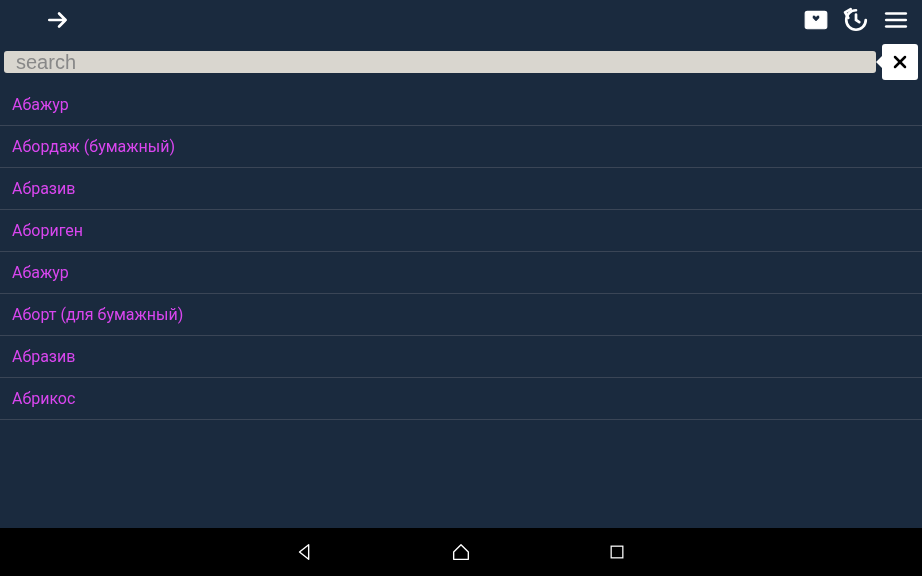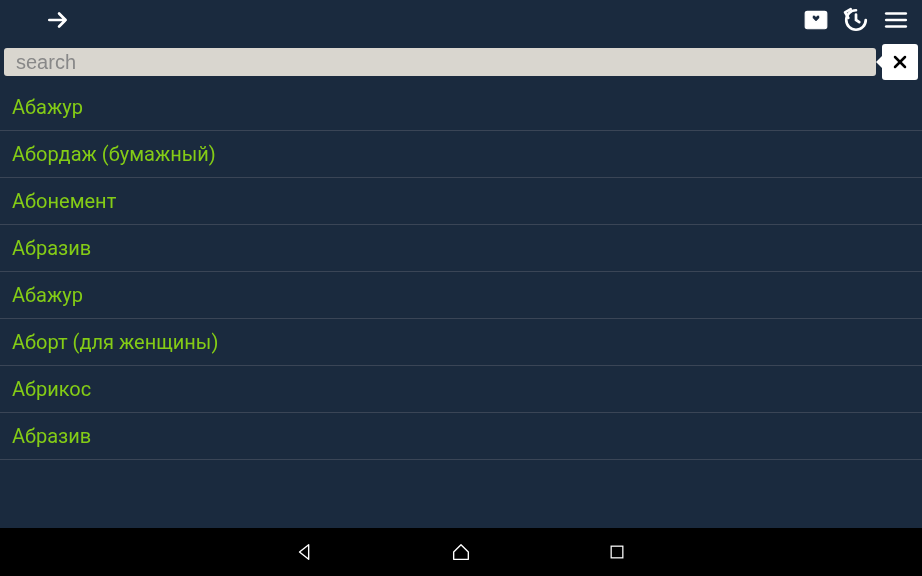--- a/index.html
+++ b/index.html
@@ -45,21 +45,21 @@
       stroke: #ffffff;
     }
     .search-row {
       display: flex;
       align-items: center;
       padding: 4px;
       gap: 6px;
     }
     .search-input {
       flex: 1;
-      height: 28px;
+      height: 22px;
       background: #d9d6cf;
       border: none;
       border-radius: 3px;
       padding: 0 12px;
       font-size: 20px;
       color: #333;
       outline: none;
     }
     .search-input::placeholder {
       color: #888;
@@ -85,22 +85,22 @@
       height: 0;
       border-top: 8px solid transparent;
       border-bottom: 8px solid transparent;
       border-right: 8px solid #fff;
     }
     .word-list {
       list-style: none;
     }
     .word-item {
       padding: 11px 12px;
-      font-size: 20px;
-      color: #84cc16;
+      font-size: 16px;
+      color: #d946ef;
       border-bottom: 1px solid #3a4556;
       cursor: pointer;
     }
     .nav-bar {
       position: absolute;
       bottom: 0;
       left: 0;
       right: 0;
       height: 48px;
       background: #000000;
@@ -170,26 +170,26 @@
       <line x1="6" y1="6" x2="18" y2="18" stroke="#000" stroke-width="3" stroke-linecap="round"></line>
       <line x1="18" y1="6" x2="6" y2="18" stroke="#000" stroke-width="3" stroke-linecap="round"></line>
     </svg>
   </div>
 </div>
 
 <div class="content-area">
   <ul class="word-list">
     <li class="word-item">Абажур</li>
     <li class="word-item">Абордаж (бумажный)</li>
-    <li class="word-item">Абонемент</li>
     <li class="word-item">Абразив</li>
+    <li class="word-item">Абориген</li>
     <li class="word-item">Абажур</li>
-    <li class="word-item">Аборт (для женщины)</li>
+    <li class="word-item">Аборт (для бумажный)</li>
+    <li class="word-item">Абразив</li>
     <li class="word-item">Абрикос</li>
-    <li class="word-item">Абразив</li>
   </ul>
 </div>
 
 <div class="nav-bar">
   <div class="nav-btn">
     <svg width="22" height="22" viewBox="0 0 24 24">
       <path d="M16 4 L6 12 L16 20 Z" stroke="#fff" stroke-width="1.5" fill="none" stroke-linejoin="round"></path>
     </svg>
   </div>
   <div class="nav-btn">

